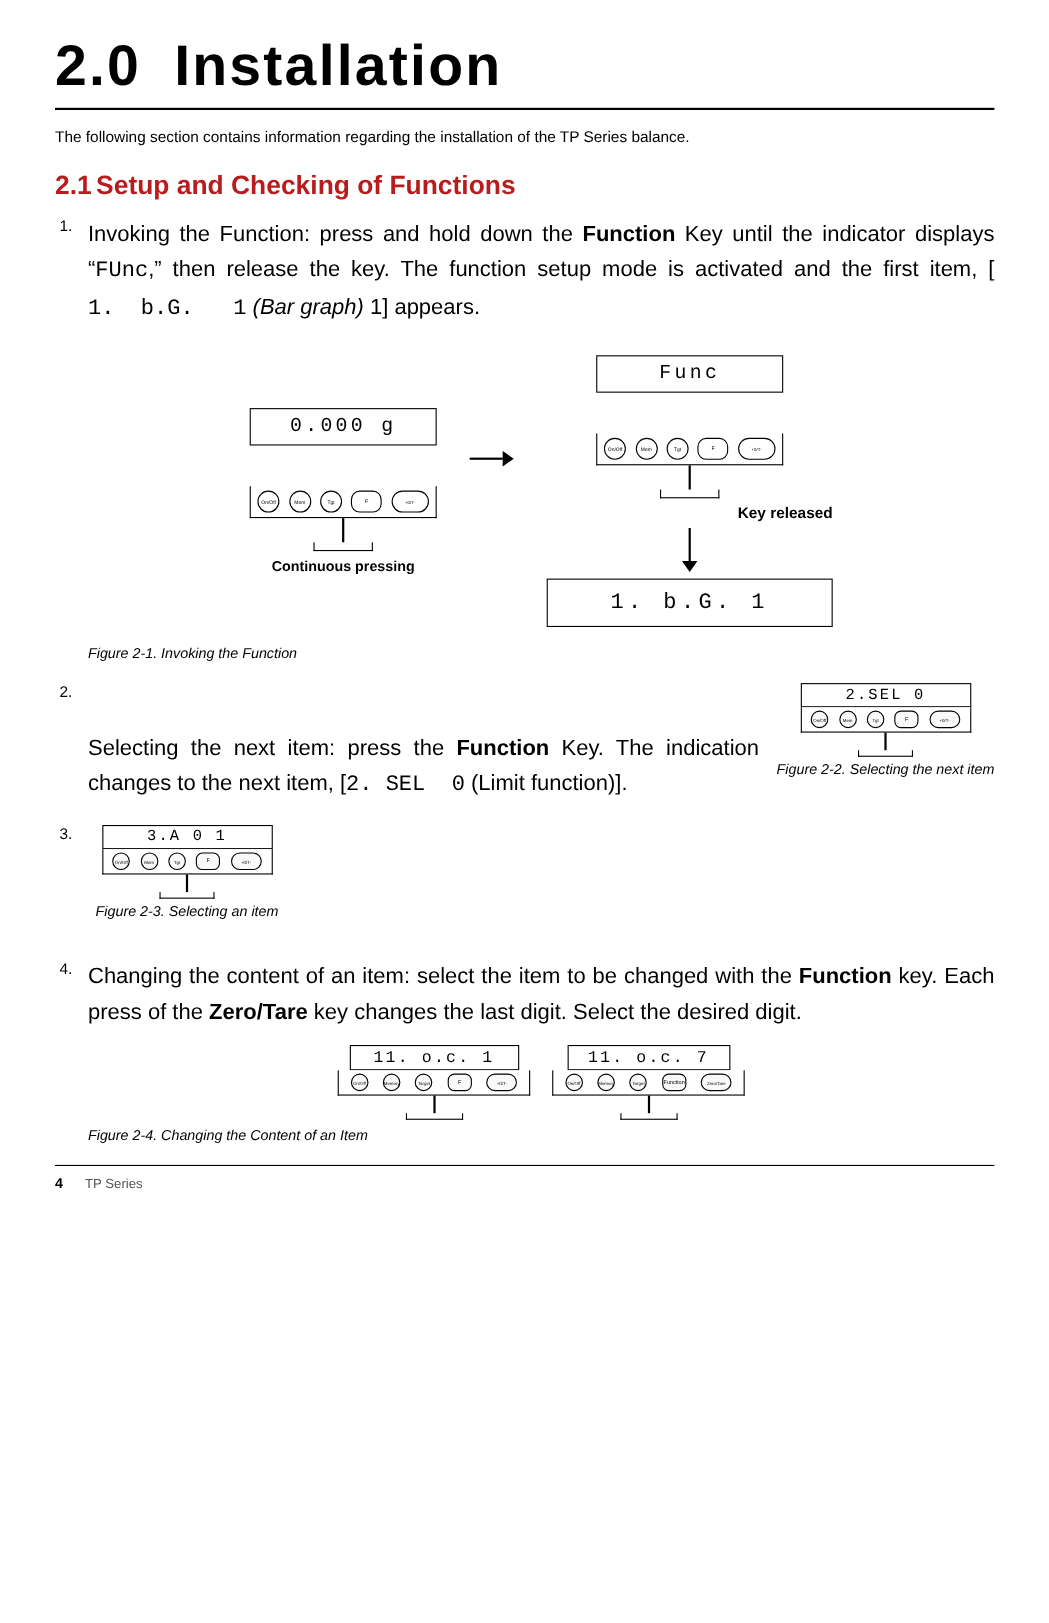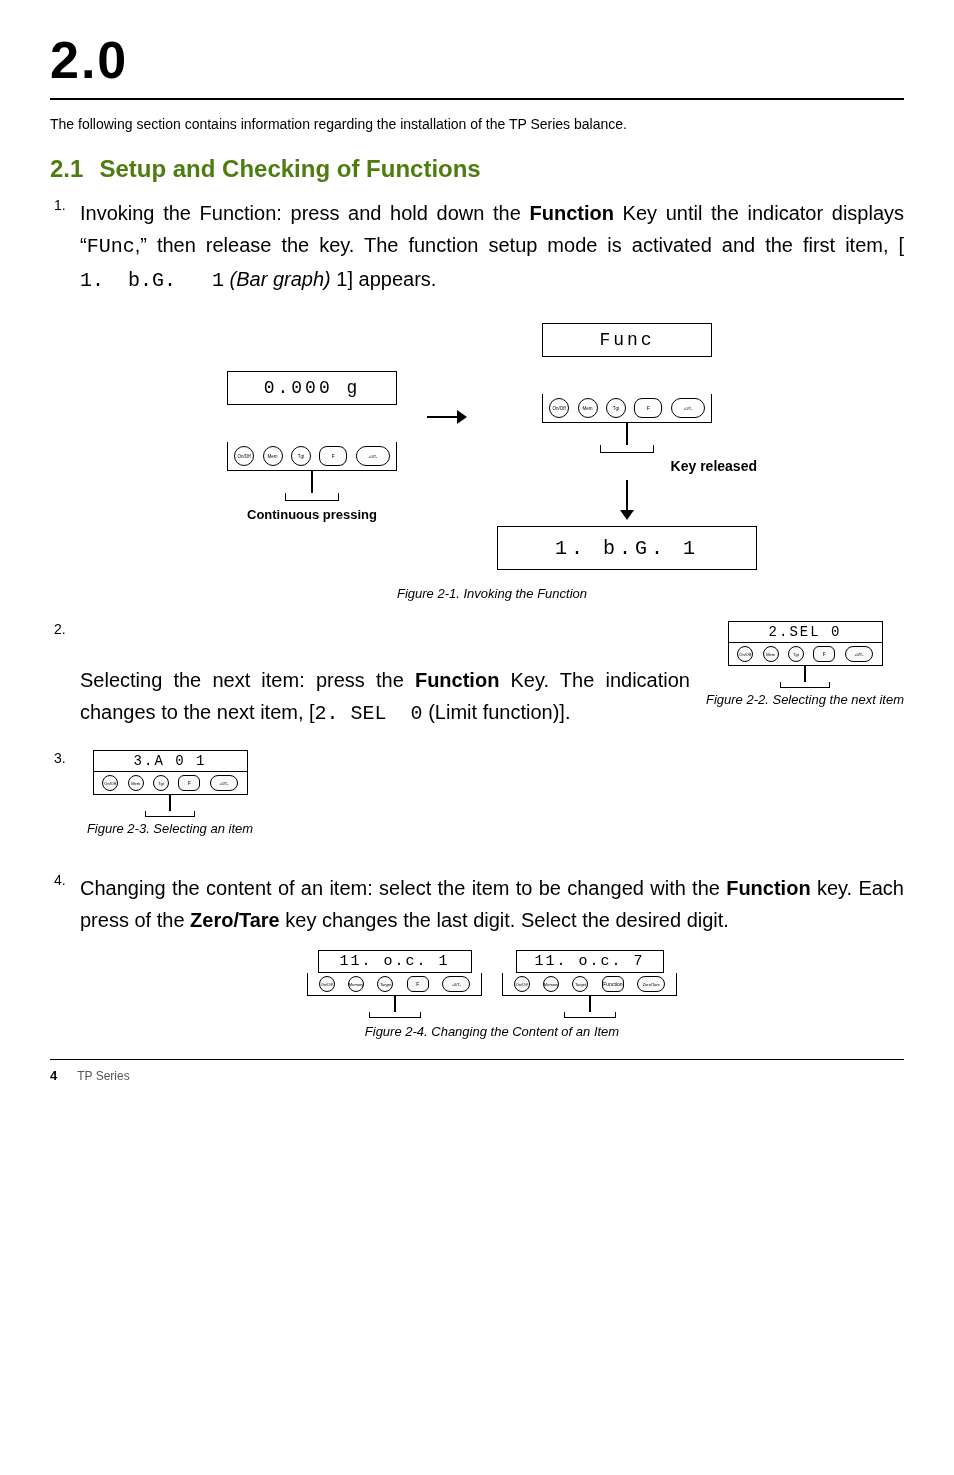--- a/index.html
+++ b/index.html
@@ -31,24 +31,24 @@
       font-size: 14px;
       line-height: 1.5;
       margin-bottom: 20px;
     }
 
     .section-title {
       font-size: 24px;
       font-weight: bold;
       font-family: Arial Black, Arial, sans-serif;
       margin-bottom: 14px;
-      color: #4d7c0f;
+      color: #b91c1c;
       display: flex;
       align-items: baseline;
-      gap: 16px;
+      gap: 4px;
     }
 
     ol {
       list-style: none;
       counter-reset: item;
       padding-left: 30px;
     }
     ol li {
       counter-increment: item;
       margin-bottom: 20px;
@@ -83,21 +83,21 @@
 
     .continuous-label {
       font-weight: bold;
       font-size: 13px;
       text-align: center;
       margin-top: 6px;
     }
 
     .figure-caption {
       font-style: italic;
-      text-align: center;
+      text-align: left;
       font-size: 13px;
       margin: 4px 0 16px 0;
     }
 
     .bgraph-box {
       border: 1.5px solid #000;
       width: 260px;
       min-height: 44px;
       display: flex;
       align-items: center;
@@ -334,20 +334,21 @@
     
     .code-display {
       font-family: 'Courier New', monospace;
     }
   </style>
 </head>
 <body>
 
 <h1 style="display:flex;align-items:baseline;gap:30px;">
   <span class="page-title">2.0</span>
+  <span class="page-title">Installation</span>
 </h1>
 
 <hr class="top-divider">
 
 <p class="intro-text">The following section contains information regarding the installation of the TP Series balance.</p>
 
 <div class="section-title">
   <span>2.1</span>
   <span>Setup and Checking of Functions</span>
 </div>

